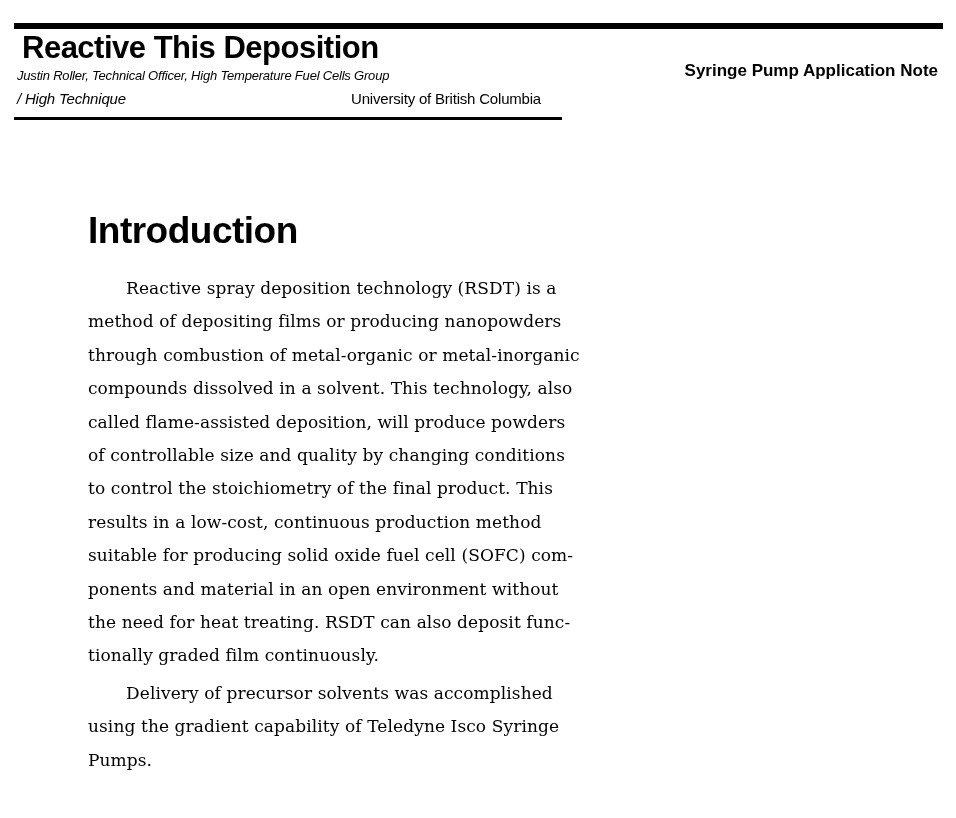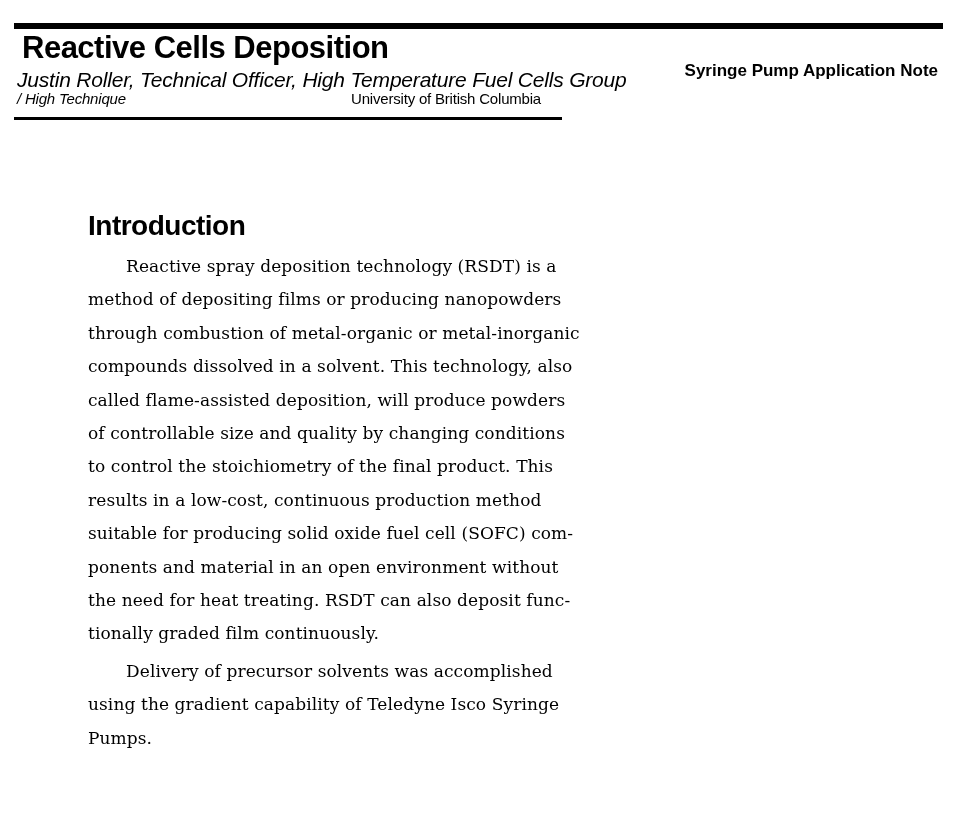--- a/index.html
+++ b/index.html
@@ -25,21 +25,21 @@
     font-weight: bold;
     font-size: 31px;
     letter-spacing: -0.5px;
     white-space: nowrap;
   }
   .byline1 {
     position: absolute;
     left: 17px; top: 68px;
     font-family: "Liberation Sans", sans-serif;
     font-style: italic;
-    font-size: 21px;
+    font-size: 13px;
     letter-spacing: -0.2px;
     white-space: nowrap;
     text-align: right;
   }
   .byline2 {
     position: absolute;
     left: 17px; top: 90px;
     width: 524px;
     display: flex;
     justify-content: space-between;
@@ -67,42 +67,42 @@
     background: #000000;
   }
   .content {
     position: absolute;
     left: 88px; top: 210px;
     width: 712px;
   }
   .section-title {
     font-family: "Liberation Sans", sans-serif;
     font-weight: bold;
-    font-size: 28px;
+    font-size: 37px;
     letter-spacing: -0.5px;
-    margin-bottom: 8px;
+    margin-bottom: 20px;
   }
   .body-par {
     font-family: "DejaVu Serif", serif;
     font-size: 17px;
     line-height: 33.4px;
     letter-spacing: 0.1px;
     white-space: pre-line;
     text-indent: 38px;
   }
   .body-par + .body-par { margin-top: 4px; }
 </style>
 </head>
 <body>
 
 <div class="page">
 
   <div class="rule-thick"></div>
 
-  <h1 class="doc-title">Reactive Cells Deposition</h1>
+  <h1 class="doc-title">Reactive This Deposition</h1>
 
   <div class="byline1">Justin Roller, Technical Officer, High Temperature Fuel Cells Group</div>
 
   <div class="byline2">
     <span class="left">/ High Technique</span>
     <span class="right">University of British Columbia</span>
   </div>
 
   <div class="note-block">
     <div>Syringe Pump Application Note</div>

